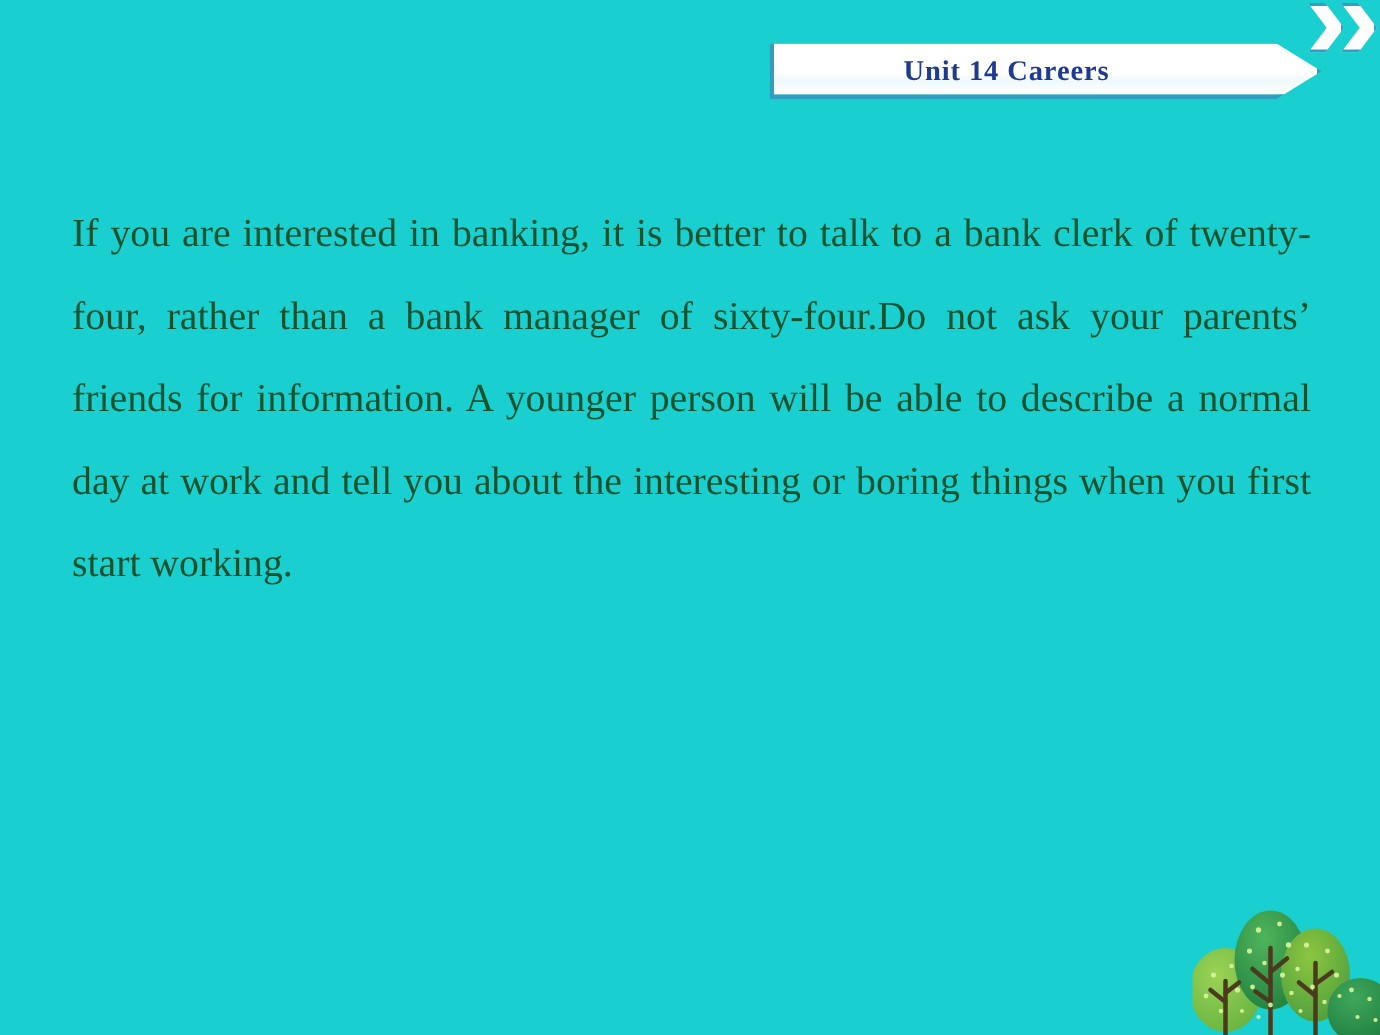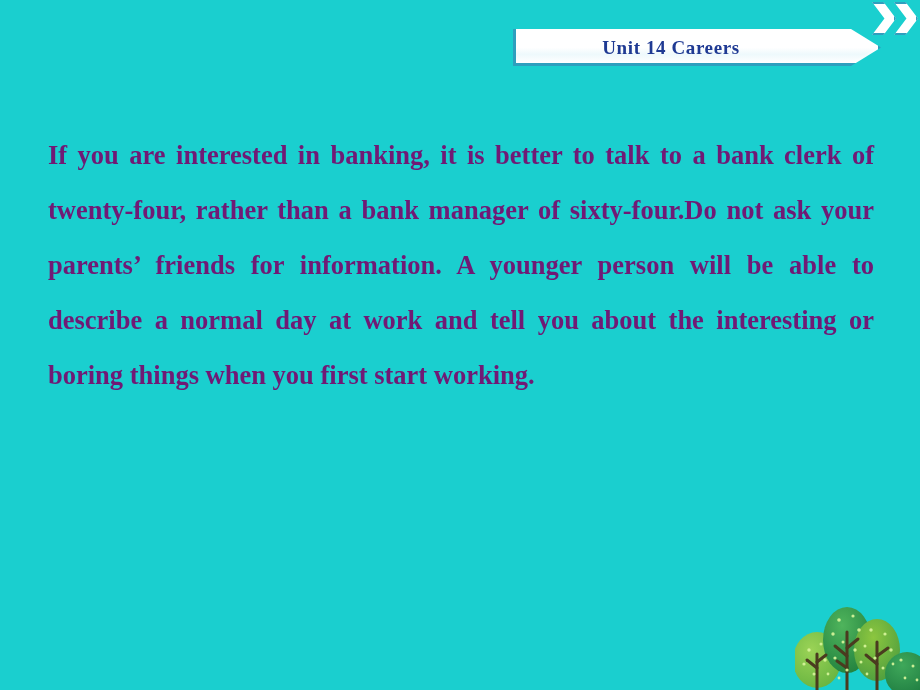--- a/index.html
+++ b/index.html
@@ -82,23 +82,23 @@
   }
   #chevron-1 { left: 872px; }
   #chevron-2 { left: 894px; }
 
   
   #body-text {
     position: absolute;
     left: 48px;
     top: 128px;
     width: 826px;
-    color: #701a75;
+    color: #14532d;
     font-family: "Liberation Serif", serif;
-    font-weight: bold;
+    font-weight: normal;
     font-size: 26.5px;
     line-height: 55px;
   }
   .para {
     margin: 0;
     text-align: justify;
     text-justify: inter-word;
   }
   .para.last-ragged {
     text-align: left;

